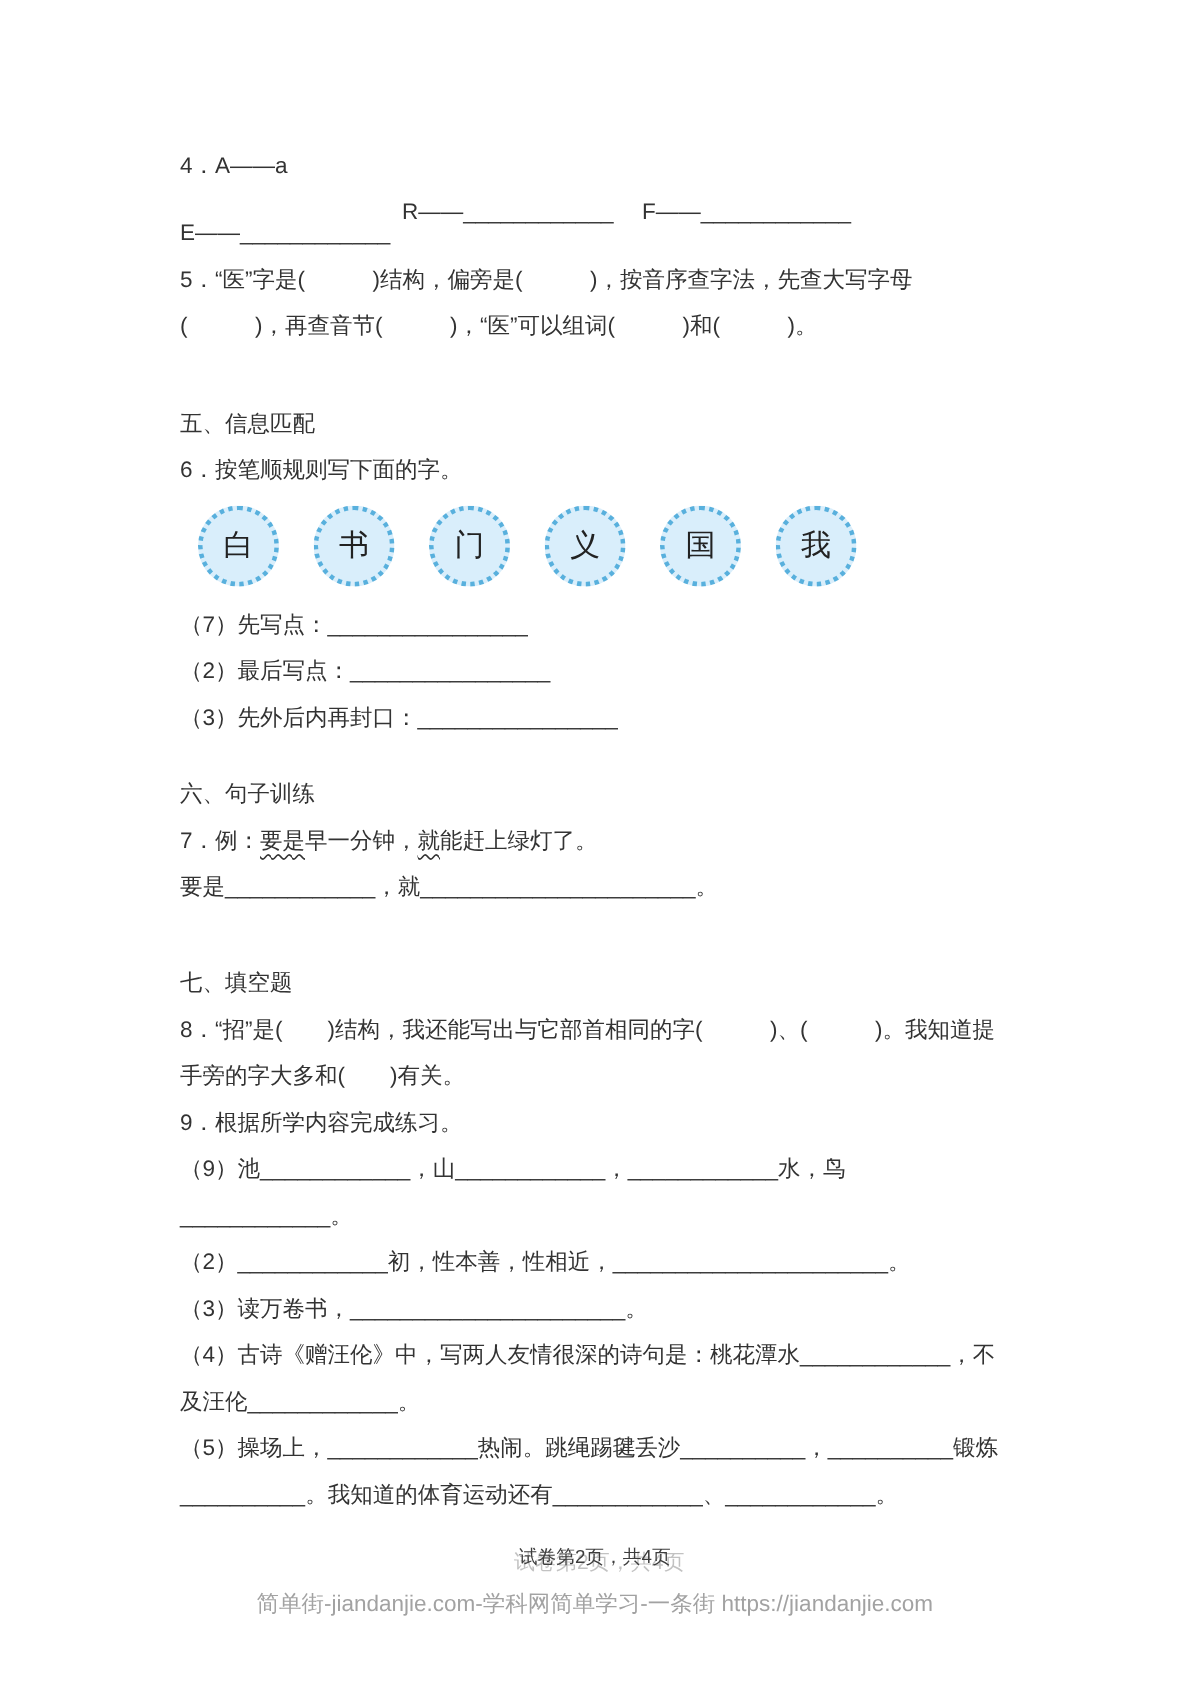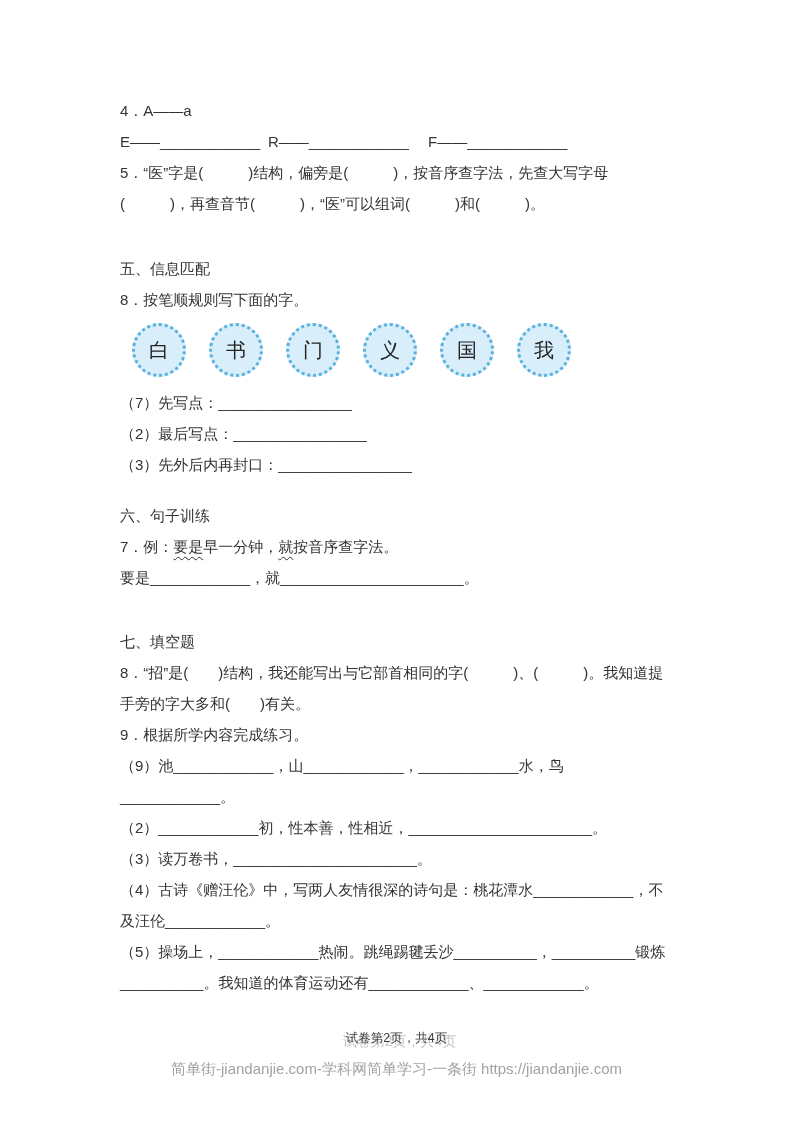--- a/index.html
+++ b/index.html
@@ -34,21 +34,21 @@
   }
   .mt-sec6 { margin-top: 34px; }
   .mt-sec7 { margin-top: 20px; }
   .mt-sec8 { margin-top: 33px; }
   .mt-small { margin-top: 4px; }
   .blanks-row {
     display: flex;
     font-size: 15px;
     line-height: 31px;
   }
-  .blanks-row .blank-item-1 { width: 148px; }
+  .blanks-row .blank-item-1 { width: 148px; margin-top: 14px; }
   .blanks-row .blank-item-2 { width: 160px; }
   .badge-row {
     display: flex;
     gap: 23px;
     align-items: center;
     margin: 8px 0 10px 12px;
   }
   .badge {
     width: 48px;
     height: 48px;
@@ -109,21 +109,21 @@
     <p class="line">4．A——a</p>
     <div class="blanks-row">
       <span class="blank-item-1">E——____________</span>
       <span class="blank-item-2">R——____________</span>
       <span class="blank-item-3">F——____________</span>
     </div>
 
     <p class="line">5．“医”字是(　　　)结构，偏旁是(　　　)，按音序查字法，先查大写字母(　　　)，再查音节(　　　)，“医”可以组词(　　　)和(　　　)。</p>
 
     <p class="sec-title mt-sec6">五、信息匹配</p>
-    <p class="line">8．按笔顺规则写下面的字。</p>
+    <p class="line">6．按笔顺规则写下面的字。</p>
 
     <div class="badge-row">
       <div class="badge">
         <span>白</span>
       </div>
       <div class="badge">
         <span>书</span>
       </div>
       <div class="badge">
         <span>门</span>
@@ -137,21 +137,21 @@
       <div class="badge">
         <span>我</span>
       </div>
     </div>
 
     <p class="line">（7）先写点：________________</p>
     <p class="line">（2）最后写点：________________</p>
     <p class="line">（3）先外后内再封口：________________</p>
 
     <p class="sec-title mt-sec7">六、句子训练</p>
-    <p class="line"><span>7．例：</span><span class="wavy">要是</span><span>早一分钟，</span><span class="wavy">就</span><span>按音序查字法。</span></p>
+    <p class="line"><span>7．例：</span><span class="wavy">要是</span><span>早一分钟，</span><span class="wavy">就</span><span>能赶上绿灯了。</span></p>
     <p class="line mt-small">要是____________，就______________________。</p>
 
     <p class="sec-title mt-sec8">七、填空题</p>
     <p class="line">8．“招”是(　　)结构，我还能写出与它部首相同的字(　　　)、(　　　)。我知道提手旁的字大多和(　　)有关。</p>
     <p class="line mt-small">9．根据所学内容完成练习。</p>
     <p class="line">（9）池____________，山____________，____________水，鸟____________。</p>
     <p class="line">（2）____________初，性本善，性相近，______________________。</p>
     <p class="line">（3）读万卷书，______________________。</p>
     <p class="line">（4）古诗《赠汪伦》中，写两人友情很深的诗句是：桃花潭水____________，不及汪伦____________。</p>
     <p class="line">（5）操场上，____________热闹。跳绳踢毽丢沙__________，__________锻炼__________。我知道的体育运动还有____________、____________。</p>

